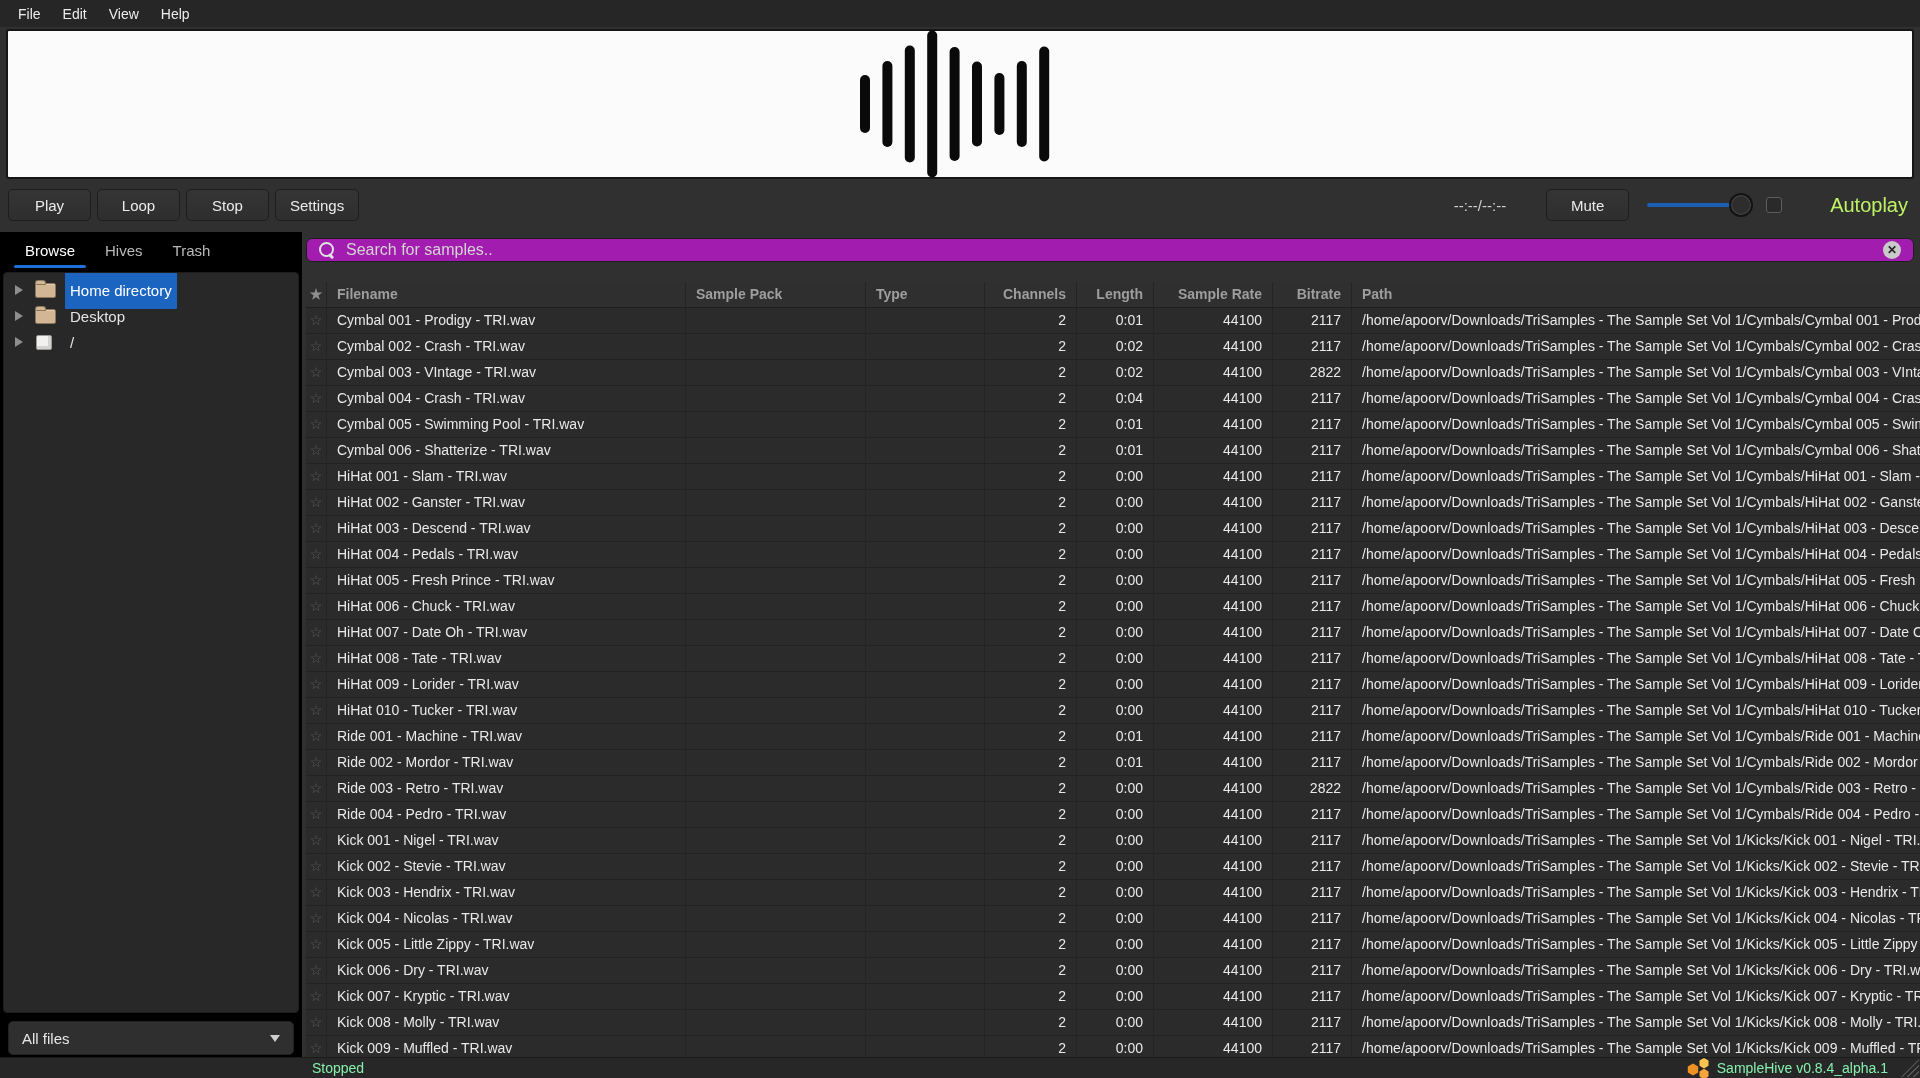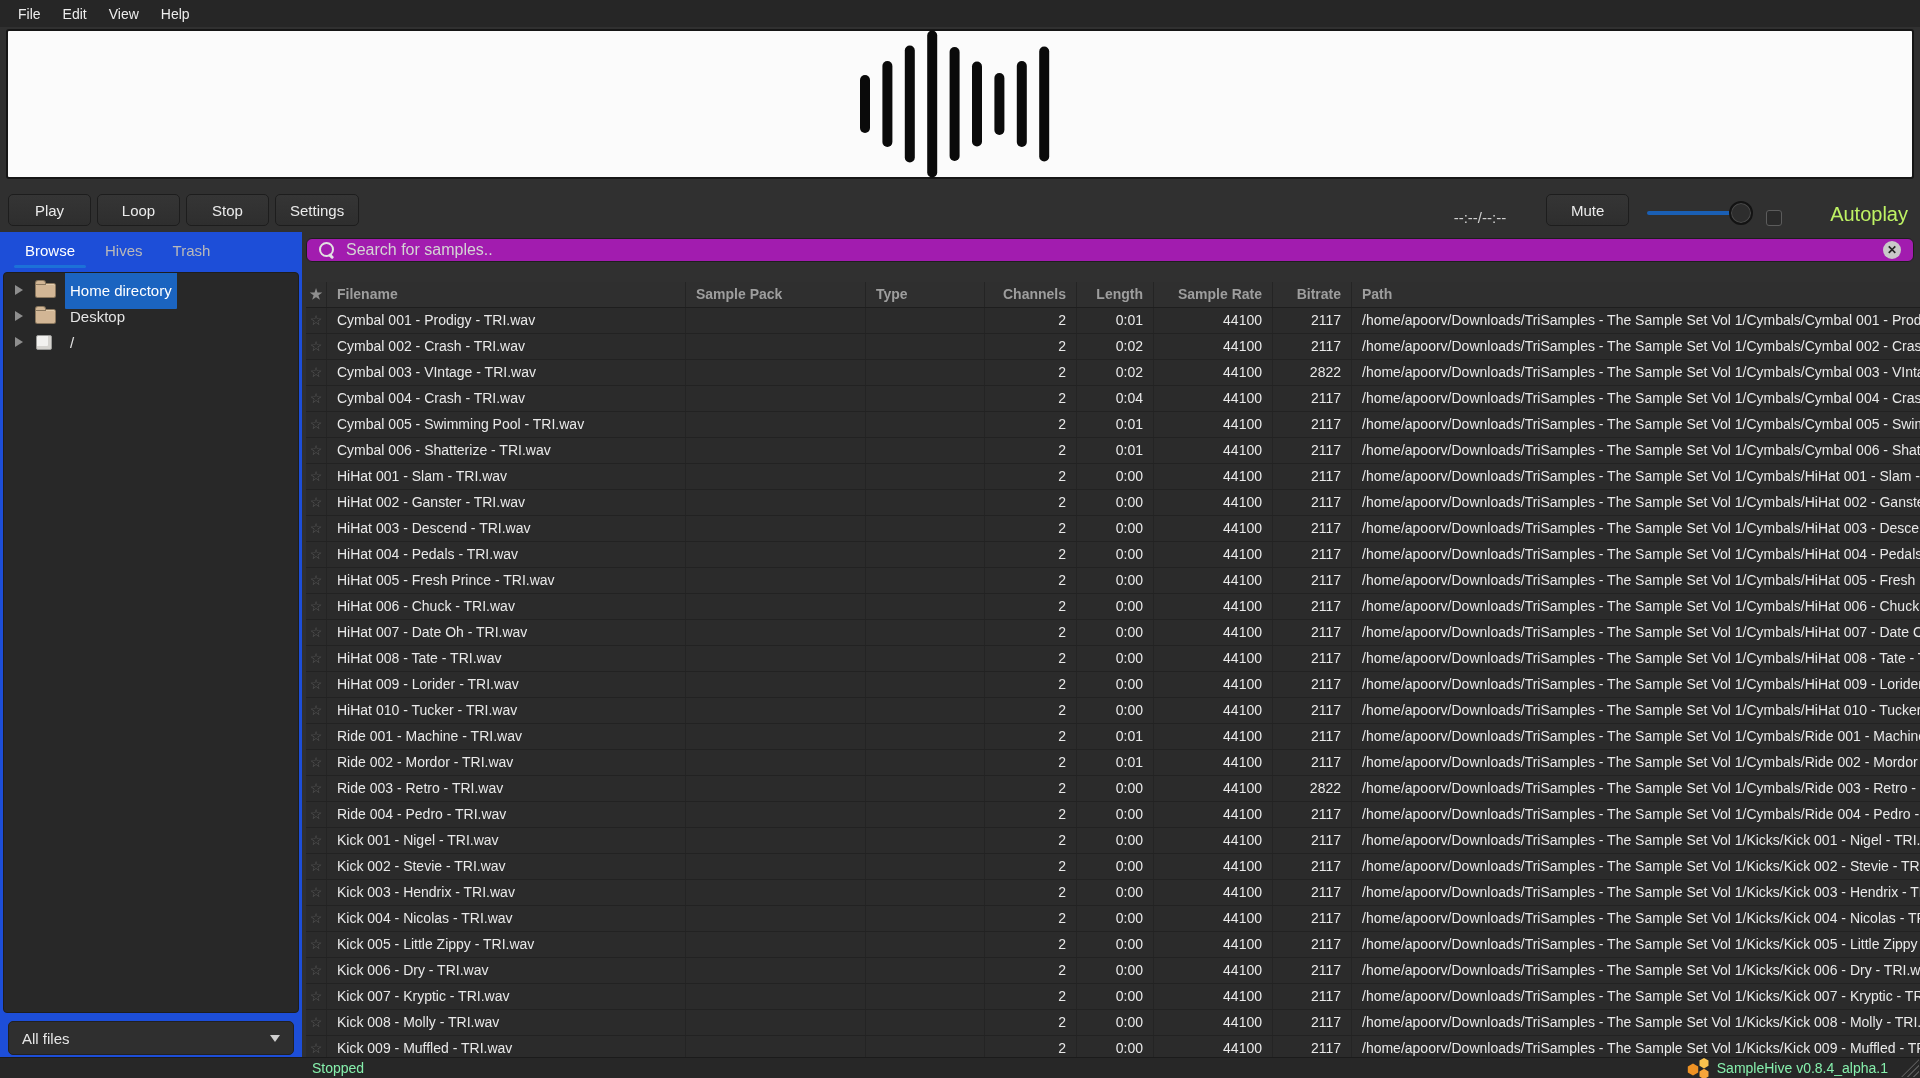--- a/index.html
+++ b/index.html
@@ -12,39 +12,39 @@
   
   .menubar { position:absolute; top:0; left:0; right:0; height:27px;
     background:#262626; display:flex; align-items:center; padding-left:7px; font-size:14px; }
   .menu-item { padding:4px 11px; color:#ececec; cursor:default; }
   
   .wave-panel { position:absolute; top:29px; left:6px; right:6px; height:150px;
     background:#fbfbfb; border:2px solid #161616; border-radius:3px;
     display:flex; align-items:center; justify-content:center; }
   
   .transport { position:absolute; top:184px; left:0; right:0; height:42px;
-    display:flex; align-items:flex-end; padding:0 8px; }
+    display:flex; align-items:center; padding:0 8px; }
   .btn { height:32px; min-width:83px; padding:0 14px;
     background:linear-gradient(#353535,#2e2e2e); border:1px solid #1d1d1d; border-radius:5px;
     color:#ebebeb; font-size:15px; display:flex; align-items:center; justify-content:center;
     margin-right:6px; cursor:default; }
   .t-spacer { flex:1; }
   .time { color:#d0d0d0; font-size:15px; margin-right:40px; }
   .mute { margin-right:18px; }
   .slider { position:relative; width:106px; height:26px; margin-right:13px; }
   .slider .track { position:absolute; left:0; right:6px; top:11px; height:4px;
     background:#1a5fb4; border-radius:2px; }
   .slider .thumb { position:absolute; right:0; top:1px; width:24px; height:24px;
     border-radius:50%; background:#2d2d2d; border:2px solid #131313;
     box-shadow:inset 0 0 0 1px #4b4b4b; }
   .checkbox { width:16px; height:16px; border-radius:3px; background:#2a2a2a;
     border:1px solid #5c5c5c; margin-right:8px; }
   .autoplay { font-size:20px; color:#bef264; margin-right:4px;margin-left:40px; }
   
-  .sidebar { position:absolute; top:232px; left:0; width:302px; bottom:21px; background:#1d4ed8; }
+  .sidebar { position:absolute; top:232px; left:0; width:302px; bottom:21px; background:#000000; }
   .tabs { display:flex; height:36px; align-items:flex-end; padding:0 0 0 10px; }
   .tab { position:relative; padding:6px 15px 9px; font-size:15px; color:#b9b9b9; cursor:default; }
   .tab.active { color:#ffffff; }
   .tab.active::after { content:""; position:absolute; left:4px; right:4px; bottom:0;
     height:3px; background:#1c71d8; border-radius:2px; }
   .tree-panel { position:absolute; top:40px; left:3px; right:3px; bottom:44px;
     background:#282828; border:1px solid #1d1d1d; border-radius:4px; padding-top:4px; overflow:hidden; }
   .tree-row { display:flex; align-items:center; height:26px; padding-left:11px;
     font-size:15px; color:#e4e4e4; cursor:default; }
   .expander { width:0; height:0; border-left:8px solid #8e8e8e;

